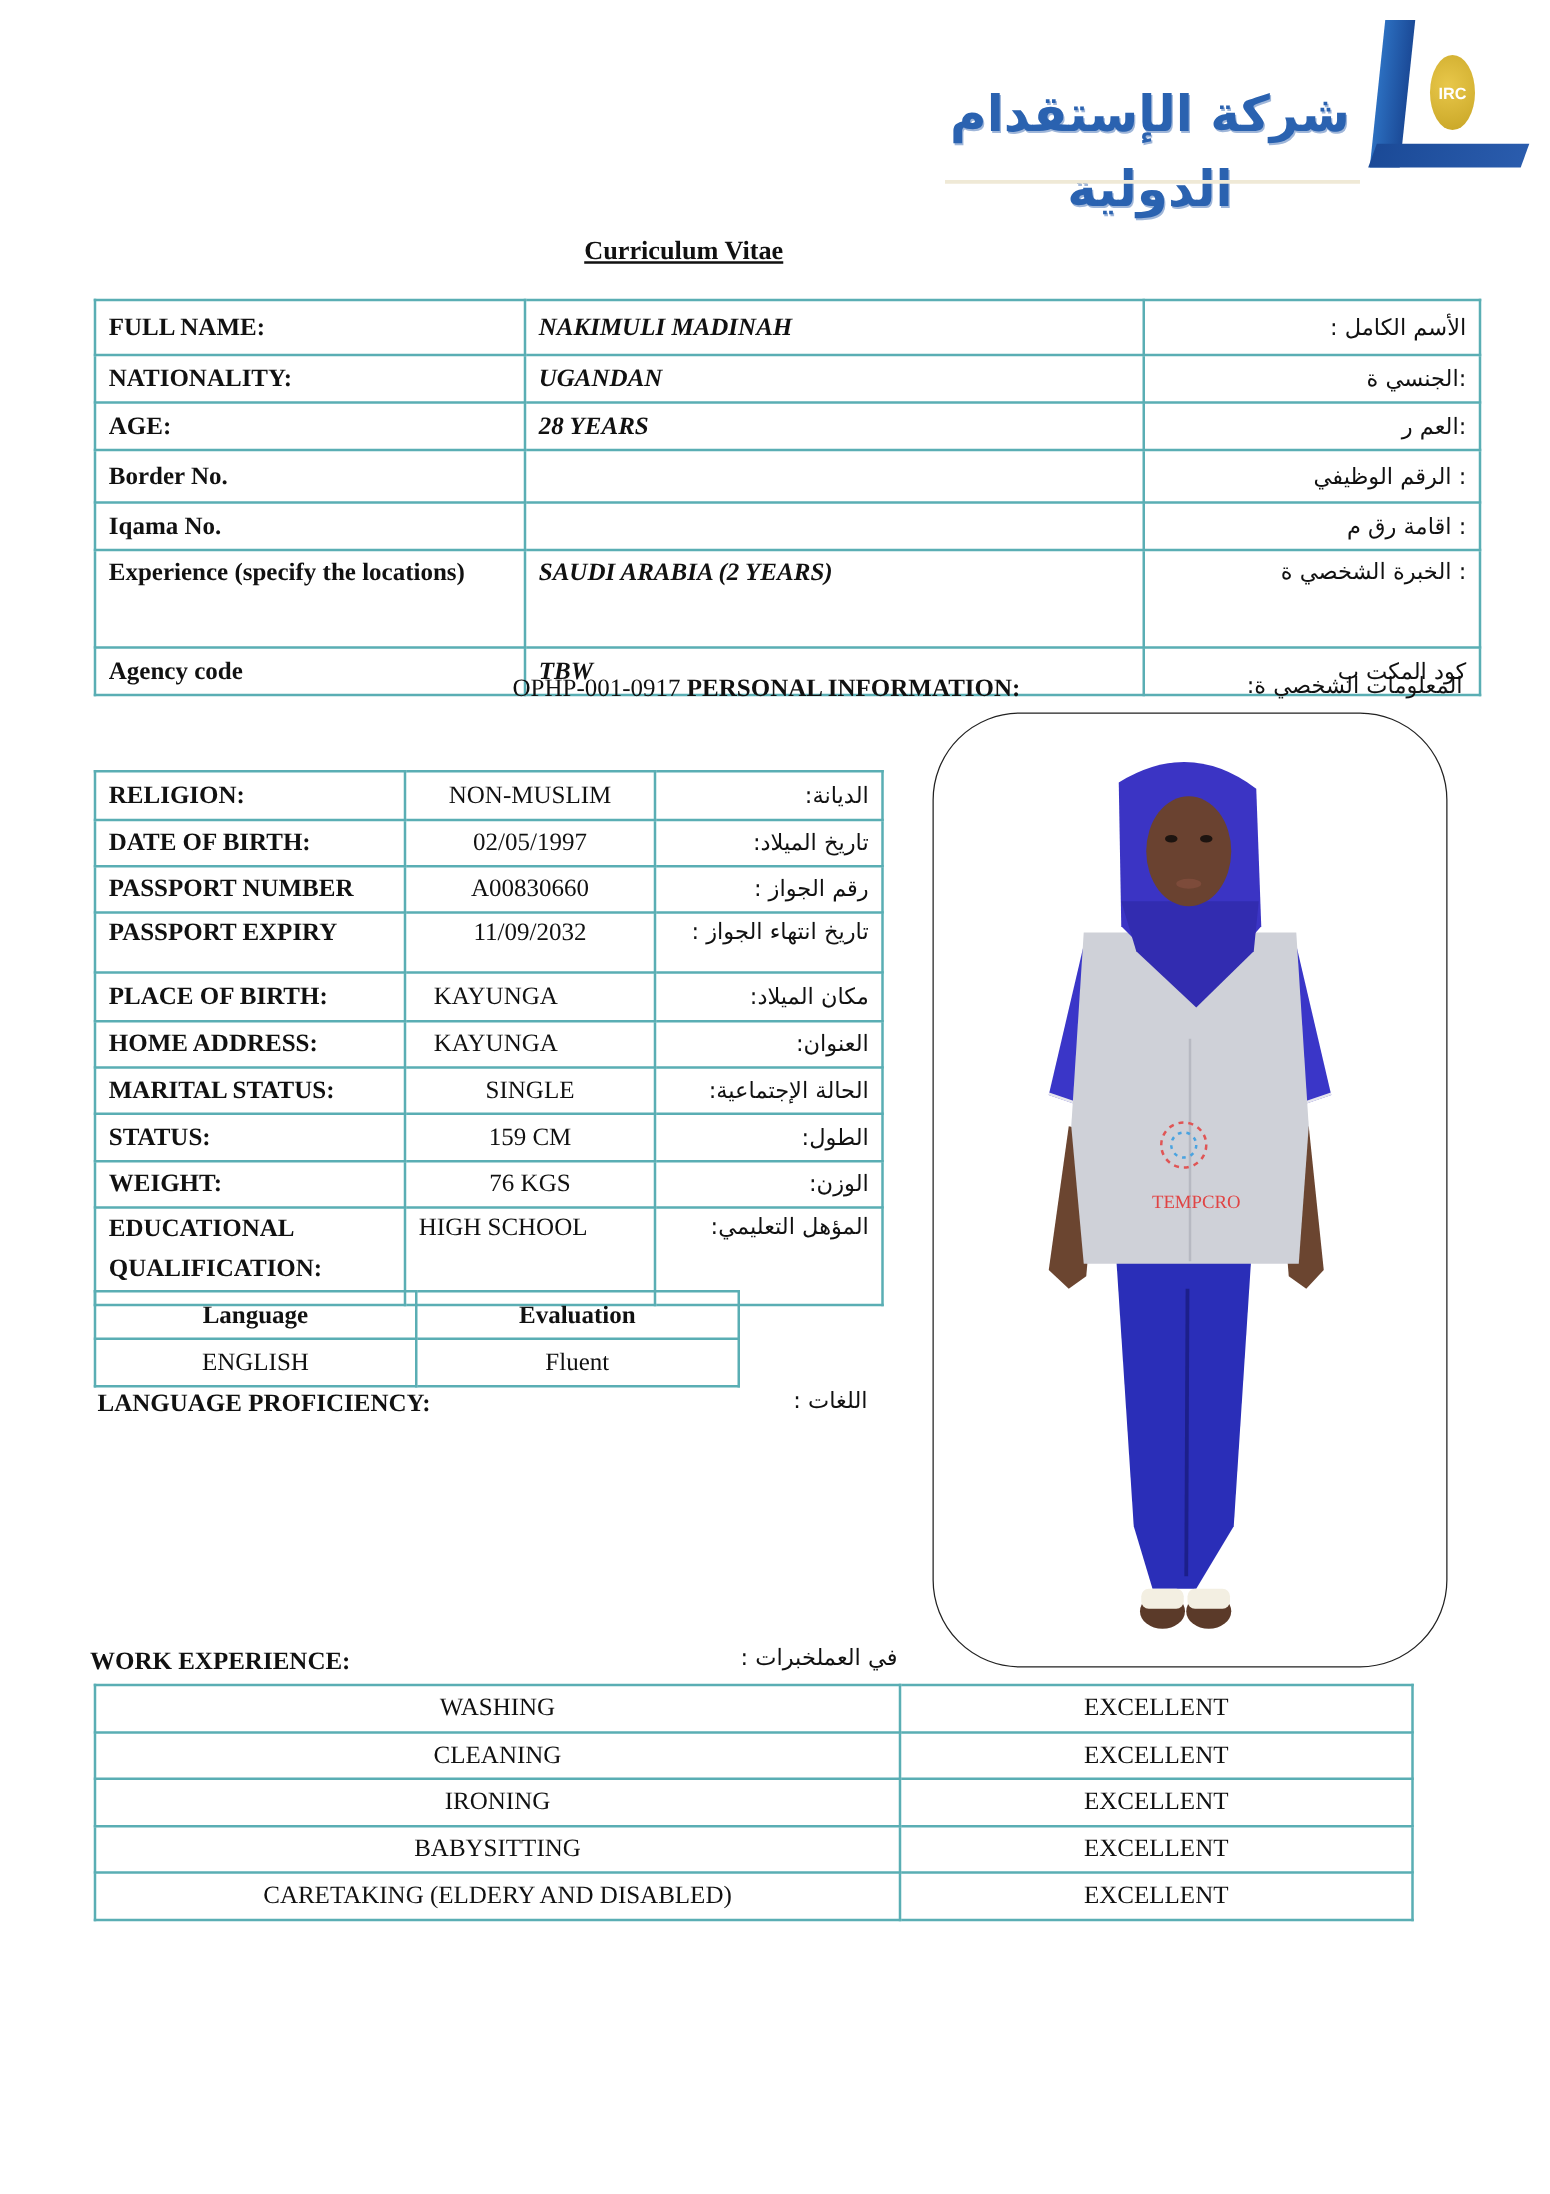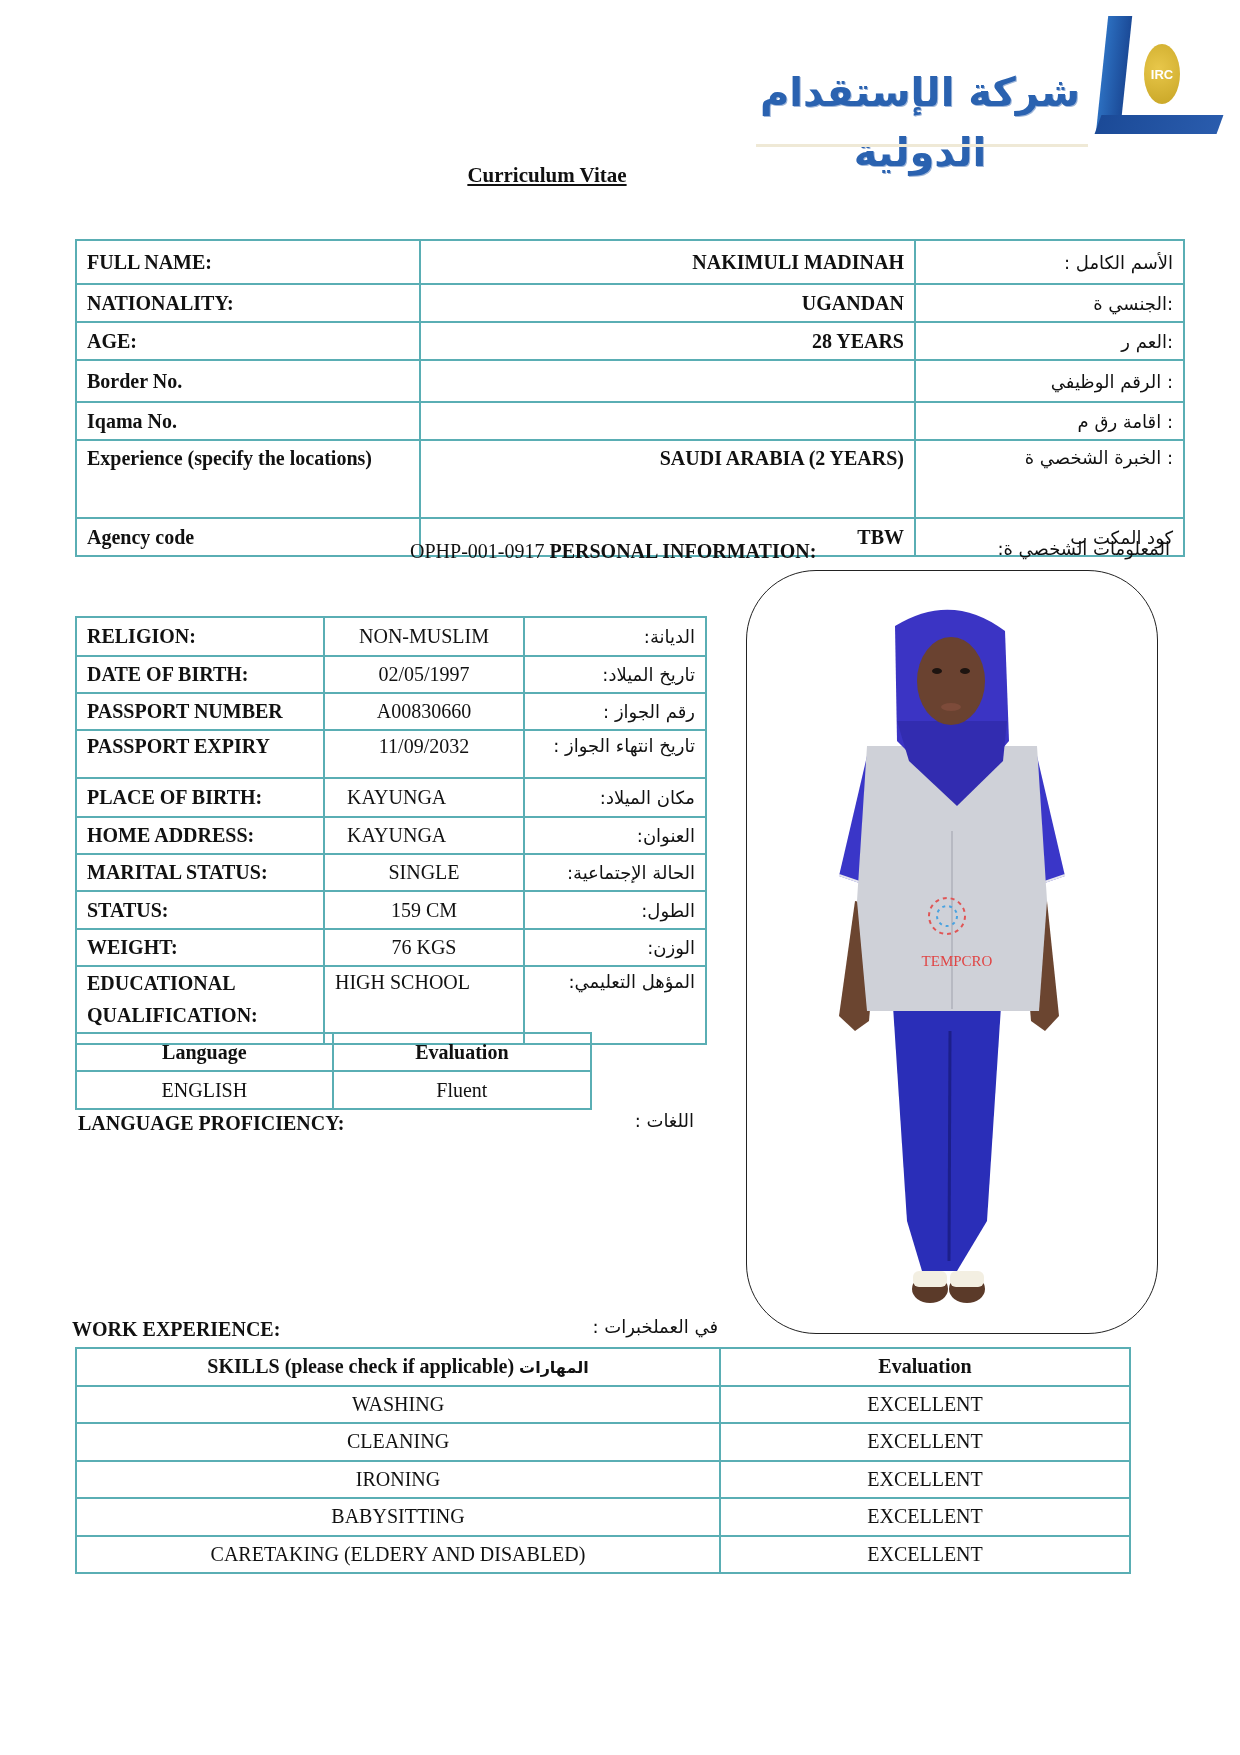--- a/index.html
+++ b/index.html
@@ -17,31 +17,31 @@
   .logo-underline { position: absolute; left: 6px; top: 130px; width: 332px; height: 3px; background: #efe9d6; }
   .logo-bar { position: absolute; left: 352px; top: 2px; width: 24px; height: 118px;
     background: linear-gradient(90deg, #2c6fc0, #1b4a97); transform: skewX(-6deg); }
   .logo-foot { position: absolute; left: 348px; top: 101px; width: 122px; height: 19px;
     background: linear-gradient(90deg, #1b4a97, #2a5cad); transform: skewX(-20deg); }
   .logo-circle { position: absolute; left: 394px; top: 30px; width: 36px; height: 60px; border-radius: 50%;
     background: radial-gradient(circle at 40% 40%, #e8c74a, #c7a424); color: #fff;
     font-family: "Liberation Sans", sans-serif; font-weight: bold; font-size: 13px;
     display: flex; align-items: center; justify-content: center; }
 
-  .cv-title { left: 0; width: 1108px; top: 163px; text-align: center; }
+  .cv-title { left: 0; width: 1108px; top: 188px; text-align: center; }
   .cv-title span { font-weight: bold; font-size: 21px; text-decoration: underline; padding-left: 0; margin-left: -14px; }
 
   table { border-collapse: collapse; }
   td, th { border: 2px solid #5aaeb4; }
 
   
   .t1 { left: 75px; top: 239px; width: 1110px; }
   .t1 td { font-size: 20px; padding: 0 10px; vertical-align: middle; }
   .t1 .lab { width: 344px; font-weight: bold; text-align: left; }
-  .t1 .val { width: 495px; font-weight: bold; text-align: right; }
+  .t1 .val { width: 495px; font-weight: bold; text-align: left; font-style: italic; }
   .t1 .ar { text-align: right; direction: rtl; font-family: "DejaVu Sans", sans-serif; font-size: 18px; }
   .t1 .top { vertical-align: top; padding-top: 6px; }
 
   .pi-line { top: 540px; left: 410px; font-size: 20px; }
   .pi-line b { font-weight: bold; }
   .pi-ar { top: 538px; left: 990px; width: 180px; text-align: right; direction: rtl; font-family: "DejaVu Sans", sans-serif; font-size: 18px; }
 
   
   .t2 { left: 75px; top: 616px; width: 632px; }
   .t2 td { font-size: 20px; padding: 0 10px; vertical-align: middle; }
@@ -239,27 +239,20 @@
     <ellipse cx="218" cy="100" rx="5" ry="3" fill="#1d1410"></ellipse>
     <ellipse cx="204" cy="136" rx="10" ry="4" fill="#7d4b3a"></ellipse>
   </svg>
 </div>
 
 <div class="abs we-label">WORK EXPERIENCE:</div>
 <div class="abs we-ar">في العملخبرات :</div>
 
 <table class="abs t4">
   <tbody>
-      <tr>
-    <th class="c1">
-      <span>SKILLS (please check if applicable)</span>
-      <span class="skills-ar">المهارات</span>
-    </th>
-    <th>Evaluation</th>
-  </tr>
   <tr>
     <td class="c1">WASHING</td>
     <td>EXCELLENT</td>
   </tr>
   <tr>
     <td class="c1">CLEANING</td>
     <td>EXCELLENT</td>
   </tr>
   <tr>
     <td class="c1">IRONING</td>

